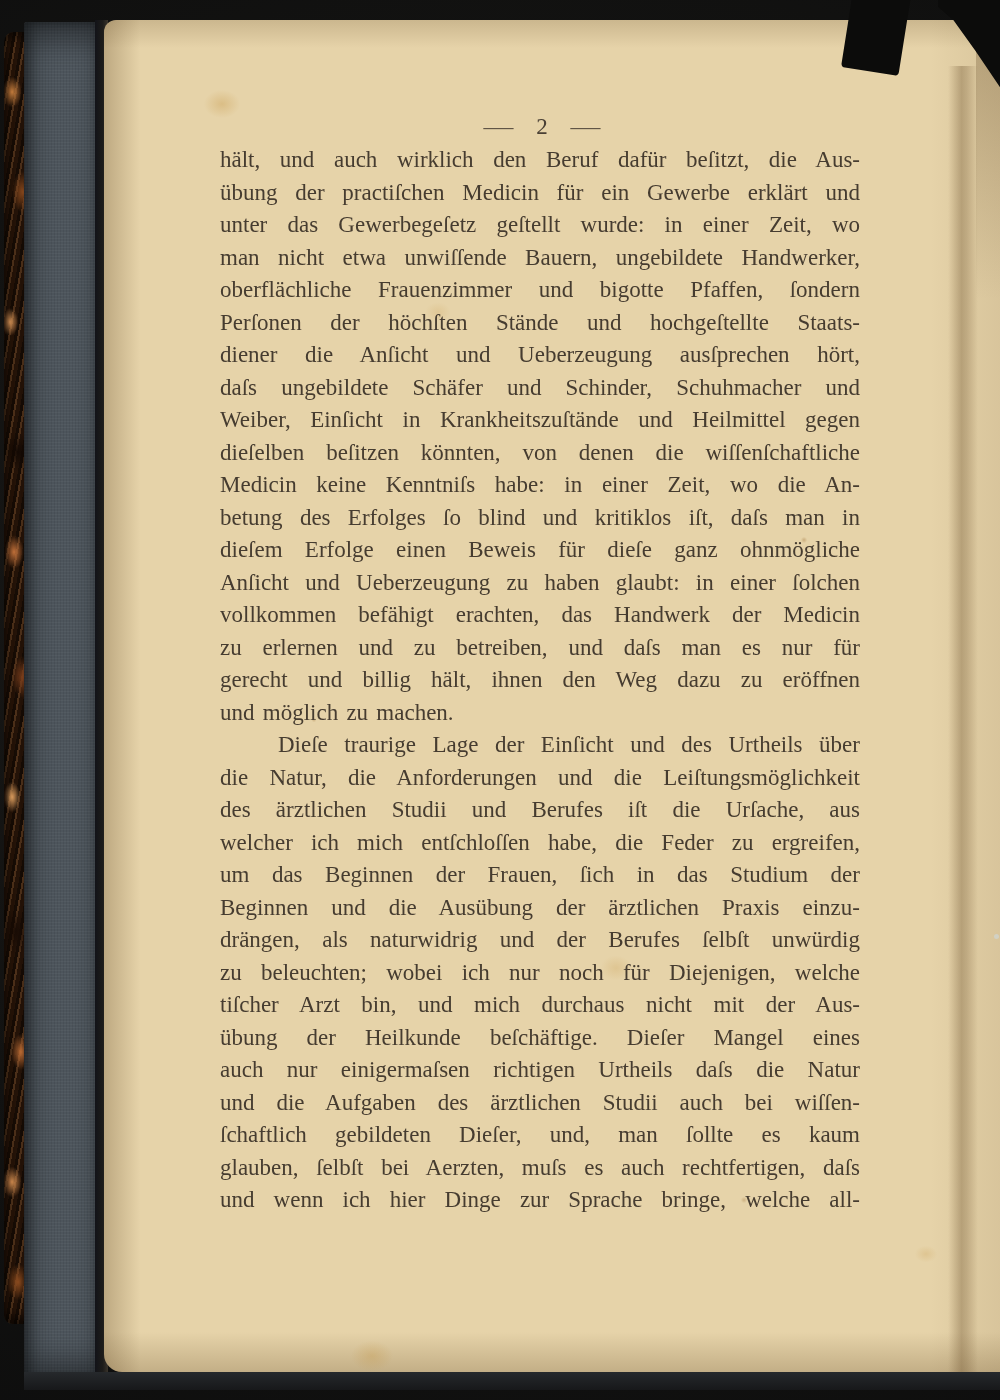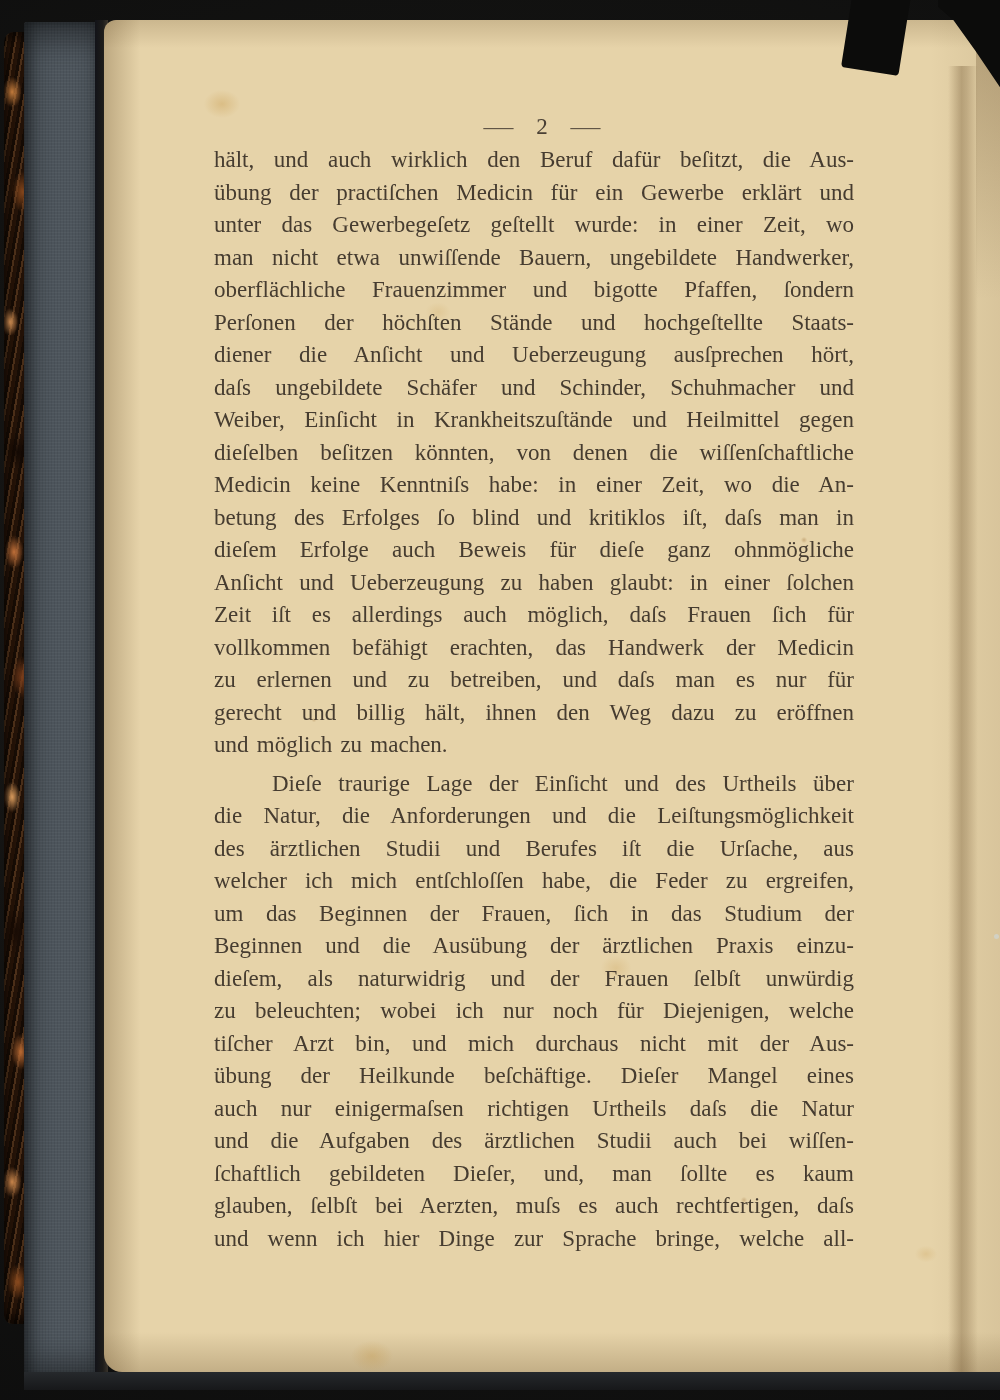--- a/index.html
+++ b/index.html
@@ -89,30 +89,30 @@
   }
   
   .pagenum{
     position:absolute;left:118px;top:94px;width:640px;
     display:flex;align-items:center;justify-content:center;gap:26px;
     color:#4a4035;font-size:23px;
   }
   .pagenum .rule{transform:scaleX(1.3);opacity:.85;}
   
   .textblock{
-    position:absolute;left:110px;top:124px;width:640px;
+    position:absolute;left:116px;top:124px;width:640px;
     font-size:23px;line-height:32.5px;color:#463c30;
     word-spacing:2.5px;
   }
   .tline{
     text-align:justify;text-align-last:justify;
     overflow:hidden;
   }
   .tline.endpar{text-align-last:left;}
-  .tline.indent{text-indent:58px;margin-top:6px;}
+  .tline.indent{text-indent:58px;}
 </style>
 </head>
 <body>
 
 <div class="scene">
   <div class="marble"></div>
   <div class="cloth"></div>
   <div class="stack-edge"></div>
 
   <div class="page">
@@ -131,34 +131,33 @@
       <div class="tline">unter das Gewerbegeſetz geſtellt wurde: in einer Zeit, wo</div>
       <div class="tline">man nicht etwa unwiſſende Bauern, ungebildete Handwerker,</div>
       <div class="tline">oberflächliche Frauenzimmer und bigotte Pfaffen, ſondern</div>
       <div class="tline">Perſonen der höchſten Stände und hochgeſtellte Staats-</div>
       <div class="tline">diener die Anſicht und Ueberzeugung ausſprechen hört,</div>
       <div class="tline">daſs ungebildete Schäfer und Schinder, Schuhmacher und</div>
       <div class="tline">Weiber, Einſicht in Krankheitszuſtände und Heilmittel gegen</div>
       <div class="tline">dieſelben beſitzen könnten, von denen die wiſſenſchaftliche</div>
       <div class="tline">Medicin keine Kenntniſs habe: in einer Zeit, wo die An-</div>
       <div class="tline">betung des Erfolges ſo blind und kritiklos iſt, daſs man in</div>
-      <div class="tline">dieſem Erfolge auch Beweis für dieſe ganz ohnmögliche</div>
+      <div class="tline">dieſem Erfolge einen Beweis für dieſe ganz ohnmögliche</div>
       <div class="tline">Anſicht und Ueberzeugung zu haben glaubt: in einer ſolchen</div>
-      <div class="tline">Zeit iſt es allerdings auch möglich, daſs Frauen ſich für</div>
       <div class="tline">vollkommen befähigt erachten, das Handwerk der Medicin</div>
       <div class="tline">zu erlernen und zu betreiben, und daſs man es nur für</div>
       <div class="tline">gerecht und billig hält, ihnen den Weg dazu zu eröffnen</div>
       <div class="tline endpar">und möglich zu machen.</div>
       <div class="tline indent">Dieſe traurige Lage der Einſicht und des Urtheils über</div>
       <div class="tline">die Natur, die Anforderungen und die Leiſtungsmöglichkeit</div>
       <div class="tline">des ärztlichen Studii und Berufes iſt die Urſache, aus</div>
       <div class="tline">welcher ich mich entſchloſſen habe, die Feder zu ergreifen,</div>
       <div class="tline">um das Beginnen der Frauen, ſich in das Studium der</div>
       <div class="tline">Beginnen und die Ausübung der ärztlichen Praxis einzu-</div>
-      <div class="tline">dieſem, als naturwidrig und der Frauen ſelbſt unwürdig</div>
+      <div class="tline">drängen, als naturwidrig und der Berufes ſelbſt unwürdig</div>
       <div class="tline">zu beleuchten; wobei ich nur noch für Diejenigen, welche</div>
       <div class="tline">tiſcher Arzt bin, und mich durchaus nicht mit der Aus-</div>
       <div class="tline">übung der Heilkunde beſchäftige. Dieſer Mangel eines</div>
       <div class="tline">auch nur einigermaſsen richtigen Urtheils daſs die Natur</div>
       <div class="tline">und die Aufgaben des ärztlichen Studii auch bei wiſſen-</div>
       <div class="tline">ſchaftlich gebildeten Dieſer, und, man ſollte es kaum</div>
       <div class="tline">glauben, ſelbſt bei Aerzten, muſs es auch rechtfertigen, daſs</div>
       <div class="tline">und wenn ich hier Dinge zur Sprache bringe, welche all-</div>
     </div>
   </div>

